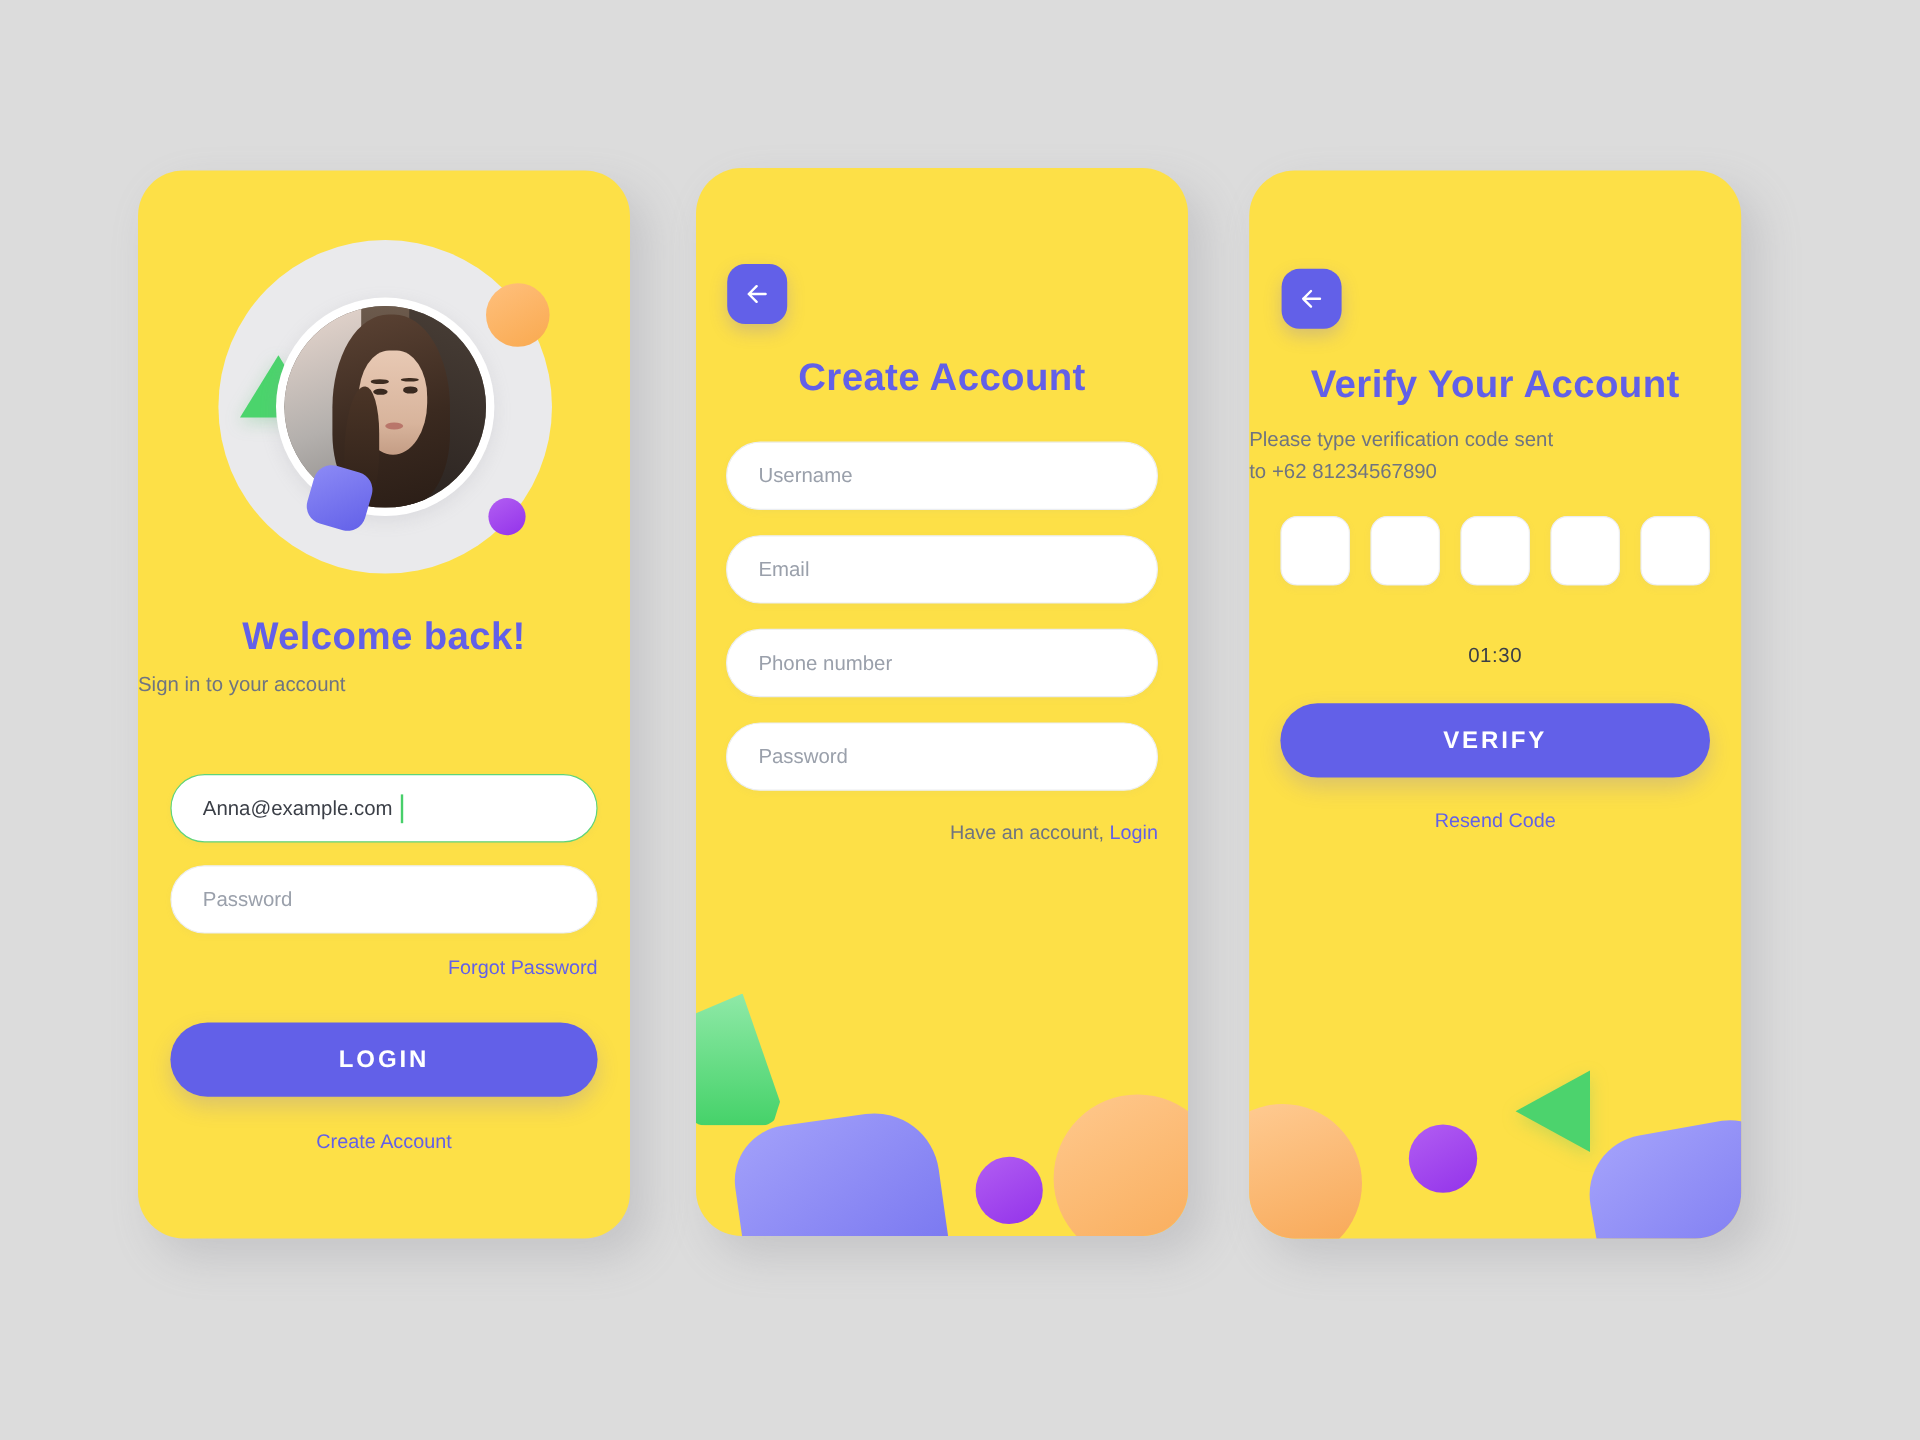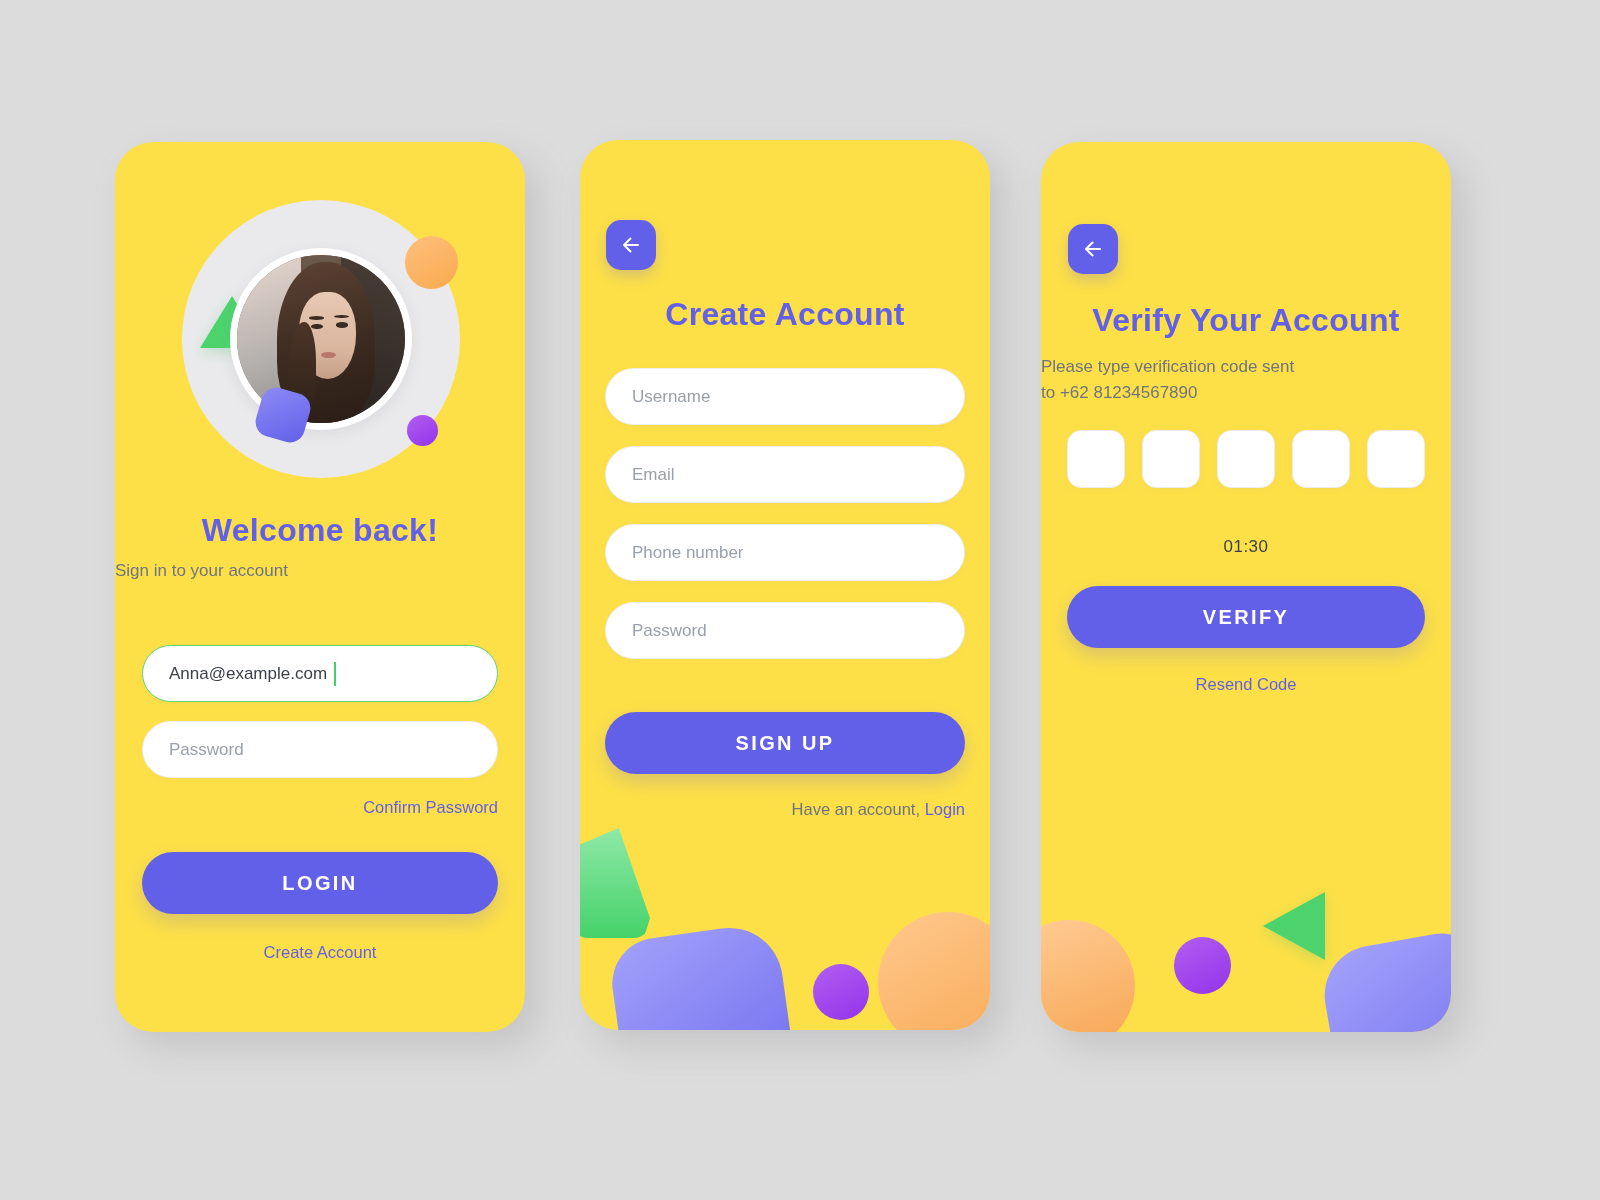--- a/index.html
+++ b/index.html
@@ -289,21 +289,21 @@
       <div class="field focused">
         <span>Anna@example.com</span>
         <span class="caret"></span>
       </div>
 
       <div class="field" style="margin-top:19px;">
         <span>Password</span>
       </div>
 
       <div style="text-align:right; margin-top:20px;">
-        <span class="link">Confirm Password</span>
+        <span class="link">Forgot Password</span>
       </div>
 
       <div class="btn-primary" style="margin-top:35px;">LOGIN</div>
 
       <div style="text-align:center; margin-top:29px;">
         <span class="link">Create Account</span>
       </div>
     </div>
   </div>
 
@@ -333,21 +333,20 @@
       <div class="field" style="margin-top:21px;">
         <span>Email</span>
       </div>
       <div class="field" style="margin-top:21px;">
         <span>Phone number</span>
       </div>
       <div class="field" style="margin-top:21px;">
         <span>Password</span>
       </div>
 
-      <div class="btn-primary" style="margin-top:53px;">SIGN UP</div>
 
       <div style="text-align:right; margin-top:26px; font-size:16.5px; color:#6f7480;">
         <span>Have an account,</span>
         <span class="link">Login</span>
       </div>
     </div>
   </div>
 
   <div class="phone" id="screen-verify">
 

